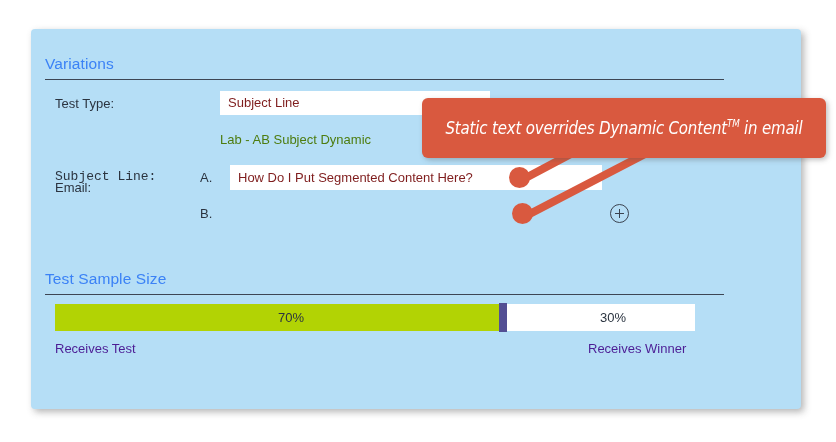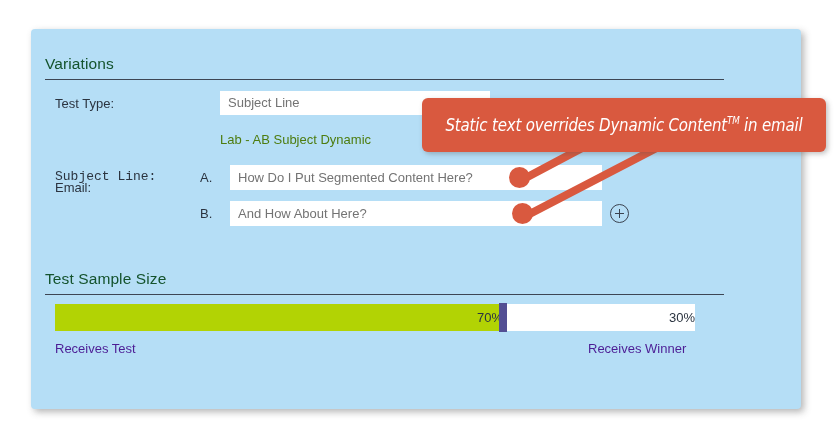--- a/index.html
+++ b/index.html
@@ -26,21 +26,21 @@
     height: 380px;
     background: #b5def6;
     border-radius: 4px 4px 4px 4px;
     box-shadow: 3px 3px 7px rgba(90,90,90,0.45);
   }
 
   
   .section-title {
     position: absolute;
     font-size: 15.5px;
-    color: #14532d;
+    color: #3b82f6;
     letter-spacing: 0.1px;
     white-space: nowrap;
   }
   .section-rule {
     position: absolute;
     height: 1px;
     background: #3d4654;
   }
 
   #variations-title { left: 45px; top: 55px; }
@@ -68,21 +68,21 @@
   #letter-a { left: 200px; top: 170px; }
   #letter-b { left: 200px; top: 206px; }
 
   .text-input {
     position: absolute;
     background: #ffffff;
     border: none;
     outline: none;
     font-family: "Liberation Sans", sans-serif;
     font-size: 13px;
-    color: #737373;
+    color: #7f1d1d;
     padding: 0 8px;
     line-height: 24px;
   }
   #input-test-type {
     left: 220px; top: 91px; width: 270px; height: 24px;
   }
   #input-subject-a {
     left: 230px; top: 165px; width: 372px; height: 25px;
   }
   #input-subject-b {
@@ -141,41 +141,42 @@
     background: #534f93;
     cursor: ew-resize;
   }
   .slider-pct {
     position: absolute;
     top: 0;
     height: 15px;
     line-height: 27px;
     font-size: 13px;
     color: #2b3440;
-    text-align: right;
+    text-align: center;
     pointer-events: none;
+    margin-left: 12px;
   }
   #pct-test   { left: 0;     width: 445px; }
   #pct-winner { left: 453px; width: 187px; }
 
   .slider-caption {
     position: absolute;
     top: 341px;
     font-size: 13px;
     color: #4c1d95;
     white-space: nowrap;
   }
   #caption-test   { left: 55px; }
   #caption-winner { left: 588px; }
 
   
   #callout-banner {
     position: absolute;
     left: 422px; top: 98px;
-    width: 404px; height: 54px;
+    width: 404px; height: 60px;
     background: #d9593f;
     border-radius: 6px;
     box-shadow: 2px 2px 5px rgba(80,80,80,0.35);
     display: flex;
     align-items: center;
     justify-content: center;
   }
   #callout-text {
     font-family: "DejaVu Sans", sans-serif;
     font-size: 15.5px;
@@ -231,21 +232,20 @@
 
   <div class="field-label" id="label-email">Email:</div>
   <div id="value-email">Lab - AB Subject Dynamic</div>
 
   <div class="field-label" id="label-subject">Subject Line:</div>
 
   <div class="ab-letter" id="letter-a">A.</div>
   <input class="text-input" id="input-subject-a" type="text" value="How Do I Put Segmented Content Here?" style="">
 
   <div class="ab-letter" id="letter-b">B.</div>
-  <input class="text-input" id="input-subject-b" type="text" value="And How About Here?" style="">
 
   <button id="add-variation"></button>
 
   <div class="section-title" id="sample-title">Test Sample Size</div>
   <div class="section-rule" id="sample-rule"></div>
 
   <div id="slider-track">
     <div id="slider-fill" style="width: 448px; background: rgb(178, 211, 4);"></div>
     <div class="slider-pct" id="pct-test" style="width: 448px;">70%</div>
     <div class="slider-pct" id="pct-winner" style="left: 452px; width: 188px;">30%</div>

